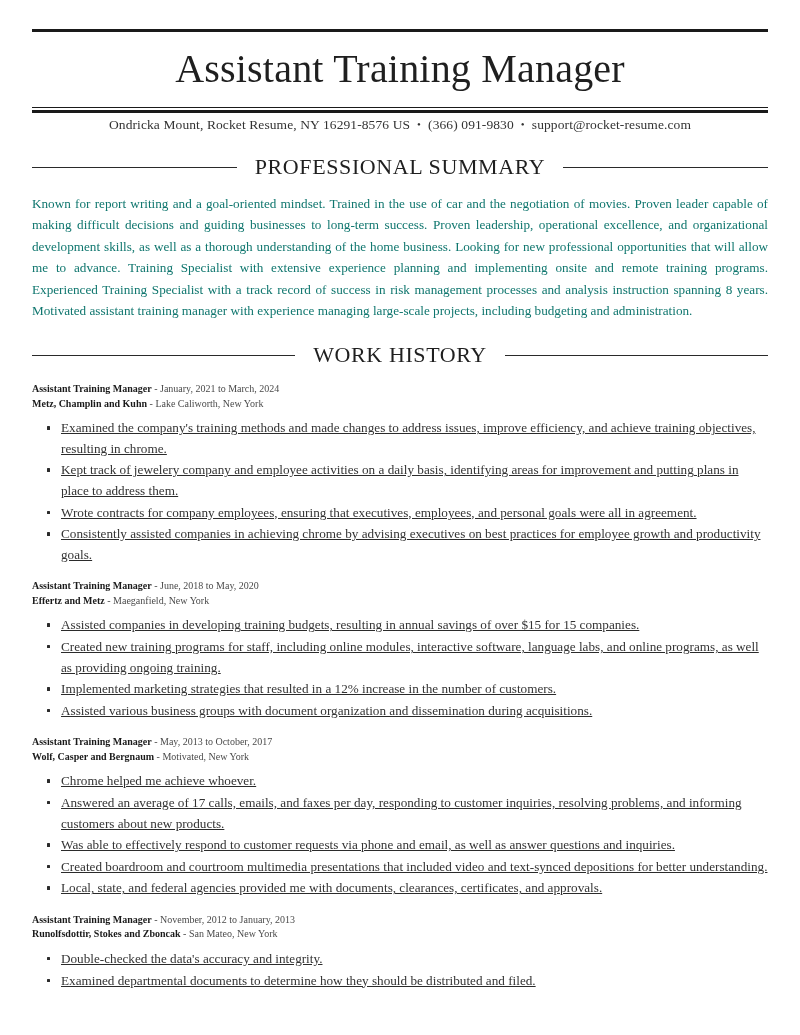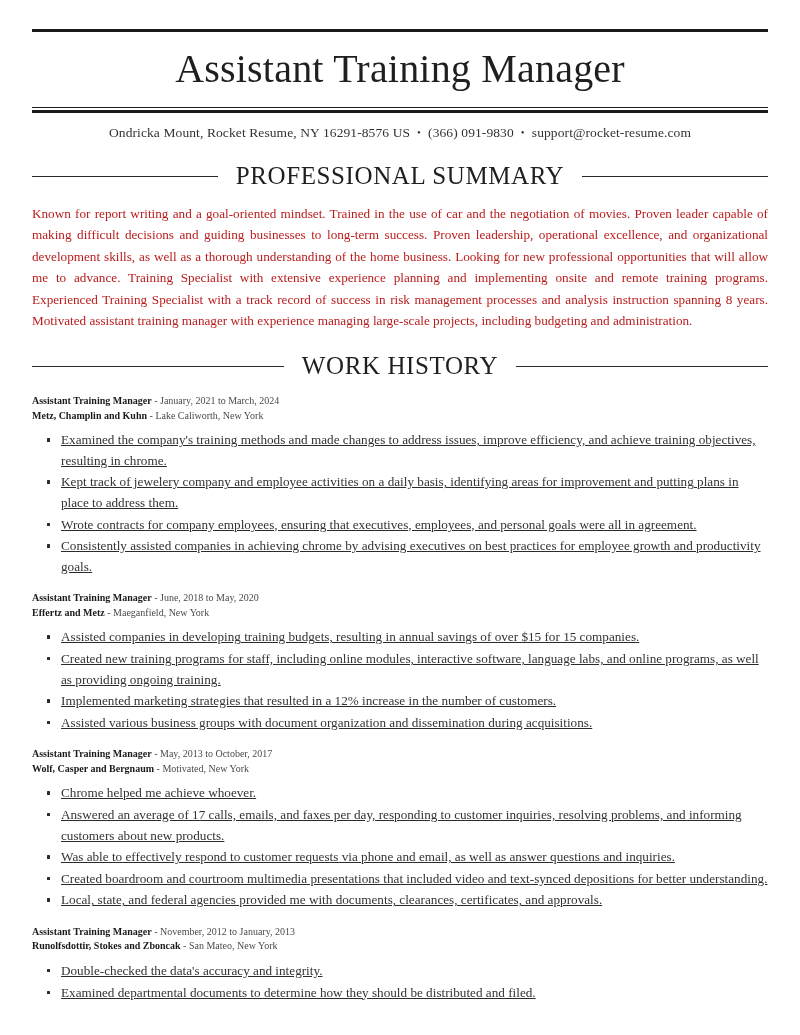--- a/index.html
+++ b/index.html
@@ -45,21 +45,21 @@
   }
   .head-rule-bottom .thick {
     height: 0;
     border-top: 3px solid #1a1a1a;
   }
 
   .contact {
     text-align: center;
     font-size: 13.5px;
     color: #333333;
-    margin-top: 12px;
+    margin-top: 4px;
     letter-spacing: 0.1px;
   }
   .contact .sep {
     display: inline-block;
     padding: 0 7px;
     font-size: 11px;
     vertical-align: 1px;
   }
 
   
@@ -70,32 +70,32 @@
     margin-bottom: 0;
   }
   .section-head .line {
     flex: 1 1 auto;
     height: 0;
     border-top: 1px solid #2a2a2a;
   }
   .section-head .label {
     flex: 0 0 auto;
     padding: 0 18px;
-    font-size: 25px;
+    font-size: 22px;
     font-weight: 400;
     letter-spacing: 0.6px;
     color: #1f1f1f;
     white-space: nowrap;
   }
 
   
   .summary {
     font-size: 13.2px;
     line-height: 1.62;
-    color: #b91c1c;
+    color: #0f766e;
     text-align: justify;
     margin-top: 13px;
   }
 
   
   .job {
     margin-top: 14px;
   }
   .job:first-of-type {
     margin-top: 16px;

